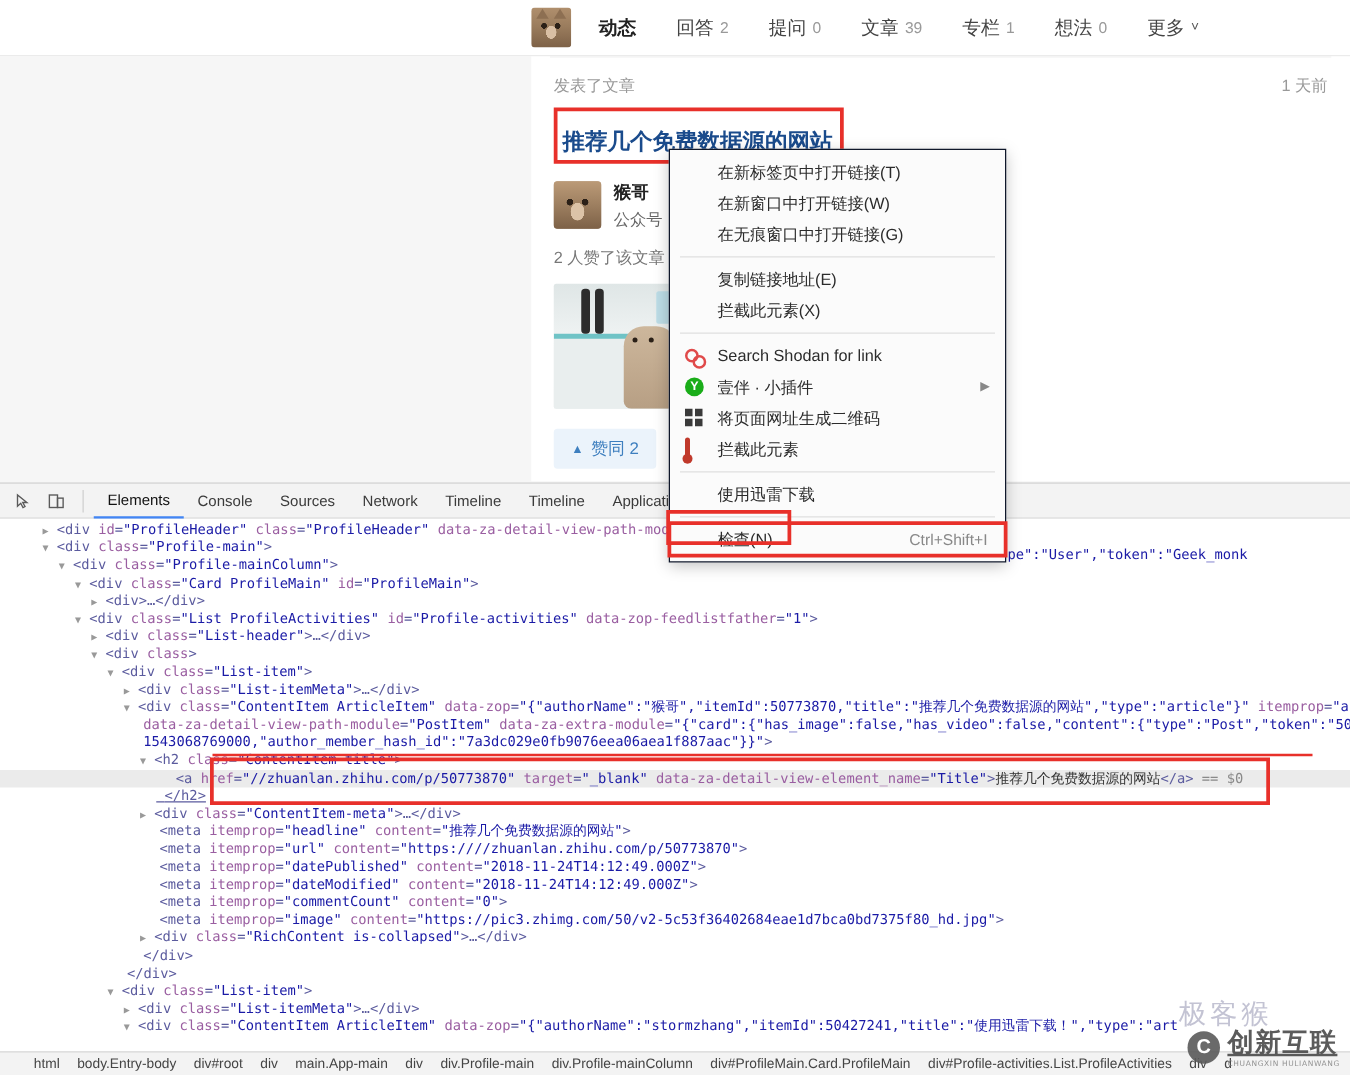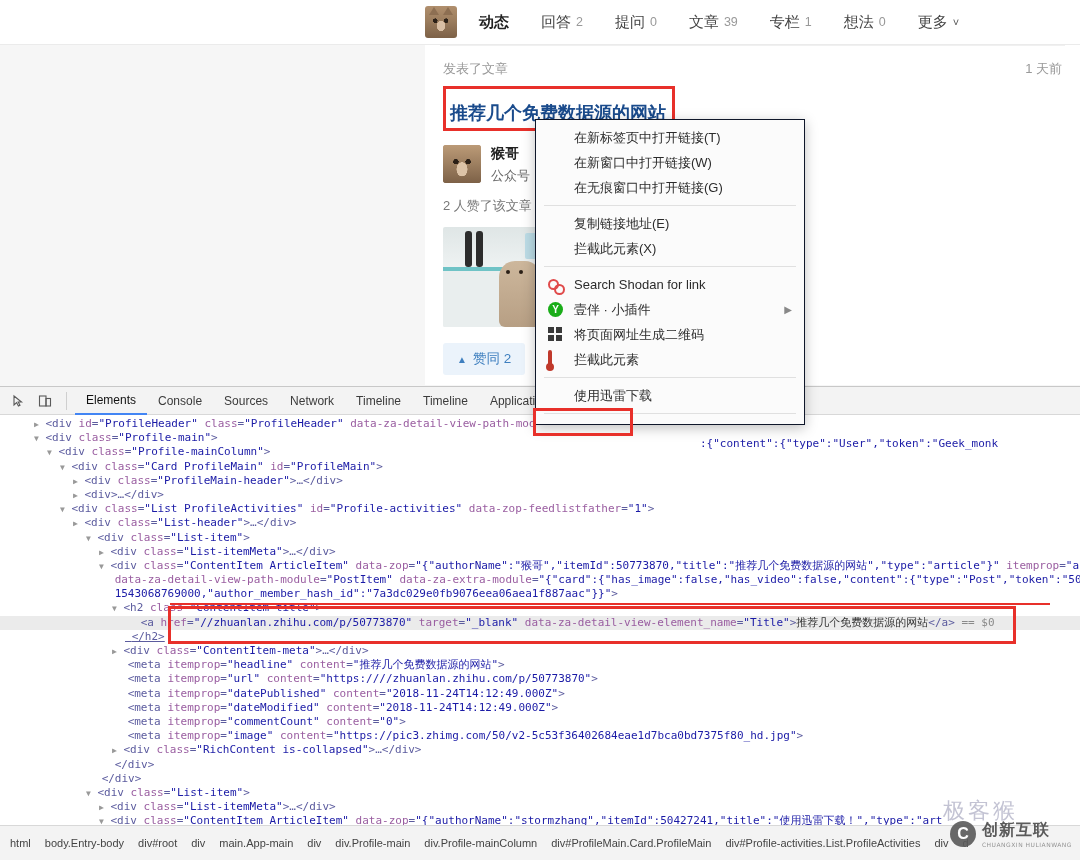--- a/index.html
+++ b/index.html
@@ -171,43 +171,43 @@
   .val { color: #1a1aa6; }
   .txt { color: #333; }
   .cjk { font-family: "DejaVu Sans","Liberation Sans",sans-serif; }
   .sel-line { background: #ebebeb; }
   .dollar0 { color: #8a8a8a; }
 
   .dom-hl-1 { position:absolute; left: 168px; top: 606px; width: 848px; height: 38px; border: 3px solid #e8302a; pointer-events:none; z-index:40;}
   .dom-hl-underline { position:absolute; left: 170px; top: 603px; width: 880px; height: 2px; background:#e8302a; z-index:41;}
 
   .crumbs {
-    position: absolute; bottom: 0; left: 0; width: 1080px; height: 35px;
+    position: absolute; bottom: 0; left: 0; width: 1080px; height: 19px;
     background: #f3f3f3; border-top: 1px solid #d8d8d8;
-    display: flex; align-items: center; padding-left: 3px;
+    display: flex; align-items: center; padding-left: 20px;
     font-family: "Liberation Sans", sans-serif; font-size: 11px; color: #444;
     overflow: hidden; white-space: nowrap;
   }
   .crumb { padding: 0 7px; cursor: pointer; }
 
   
   .wm1 {
     position: absolute; right: 62px; top: 796px; font-size: 22px; color: #b9b9cc;
     font-family: "DejaVu Serif", serif; letter-spacing: 3px; opacity: .85; z-index: 60;
   }
   .wm2 {
     position: absolute; right: 8px; top: 820px; display: flex; align-items: center; z-index: 60; opacity: .9;
   }
   .wm2 .wmc {
     width: 26px; height: 26px; border-radius: 50%; background: #5a5a5a; color:#fff;
     display:flex; align-items:center; justify-content:center; font-size:16px; font-weight:bold;
     font-family:"Liberation Sans",sans-serif;
   }
   .wm2 .wmt { margin-left: 6px; font-family:"DejaVu Sans",sans-serif; }
-  .wm2 .wmt b { display:block; font-size: 16px; color:#4a4a4a; letter-spacing:1px; }
+  .wm2 .wmt b { display:block; font-size: 21px; color:#4a4a4a; letter-spacing:1px;text-decoration:underline; }
   .wm2 .wmt s { display:block; font-size: 6px; color:#8a8a8a; text-decoration:none; letter-spacing:.5px; }
 </style>
 </head>
 <body>
 
 <div id="app">
 
   <div class="topbar">
     <div class="topbar-inner">
       <div class="avatar-sm">
@@ -332,20 +332,24 @@
       </div>
       <div class="ctx-item">
         <span class="ctx-ico"><span class="ico-block"></span></span>
         <span>拦截此元素</span>
       </div>
       <div class="ctx-sep"></div>
       <div class="ctx-item">
         <span>使用迅雷下载</span>
       </div>
       <div class="ctx-sep"></div>
+      <div class="ctx-item highlighted">
+        <span>检查(N)</span>
+        <span class="ctx-shortcut">Ctrl+Shift+I</span>
+      </div>
     </div>
 
   <div class="devtools">
     <div class="dt-toolbar">
       <div class="dt-tool-btn">
         <svg width="14" height="14" viewBox="0 0 14 14">
             <path d="M2 2 L2 11 L4.6 8.6 L6.4 12 L8 11.2 L6.2 8 L9.5 8 Z" fill="none" stroke="#5a5a5a" stroke-width="1.1"></path>
           </svg>
       </div>
       <div class="dt-tool-btn">
@@ -365,24 +369,24 @@
           <div class="dt-tab">Application</div>
           <div class="dt-tab">Security</div>
         </div>
     </div>
 
     <div class="dom-panel" id="domPanel">
         <div class="dom-line" style="padding-left: 34px;"><span class="tri">▶</span> <span class="tag">&lt;div </span><span class="attr">id</span>=<span class="val">"ProfileHeader"</span> <span class="attr">class</span>=<span class="val">"ProfileHeader"</span> <span class="attr">data-za-detail-view-path-mod</span></div>
         <div class="dom-line" style="padding-left: 34px;"><span class="tri">▼</span> <span class="tag">&lt;div </span><span class="attr">class</span>=<span class="val">"Profile-main"</span><span class="tag">&gt;</span></div>
         <div class="dom-line" style="padding-left: 47px;"><span class="tri">▼</span> <span class="tag">&lt;div </span><span class="attr">class</span>=<span class="val">"Profile-mainColumn"</span><span class="tag">&gt;</span></div>
         <div class="dom-line" style="padding-left: 60px;"><span class="tri">▼</span> <span class="tag">&lt;div </span><span class="attr">class</span>=<span class="val">"Card ProfileMain"</span> <span class="attr">id</span>=<span class="val">"ProfileMain"</span><span class="tag">&gt;</span></div>
-        <div class="dom-line" style="padding-left: 73px;"><span class="tri">▶</span> <span class="tag">&lt;div </span><span class="attr">class</span>=<span class="val">"ProfileMain-header"</span><span class="tag">&gt;…&lt;/div&gt;</span></div>
         <div class="dom-line" style="padding-left: 73px;"><span class="tri">▶</span> <span class="tag">&lt;div&gt;…&lt;/div&gt;</span></div>
         <div class="dom-line" style="padding-left: 60px;"><span class="tri">▼</span> <span class="tag">&lt;div </span><span class="attr">class</span>=<span class="val">"List ProfileActivities"</span> <span class="attr">id</span>=<span class="val">"Profile-activities"</span> <span class="attr">data-zop-feedlistfather</span>=<span class="val">"1"</span><span class="tag">&gt;</span></div>
         <div class="dom-line" style="padding-left: 73px;"><span class="tri">▶</span> <span class="tag">&lt;div </span><span class="attr">class</span>=<span class="val">"List-header"</span><span class="tag">&gt;…&lt;/div&gt;</span></div>
+        <div class="dom-line" style="padding-left: 73px;"><span class="tri">▼</span> <span class="tag">&lt;div </span><span class="attr">class</span>&gt;</div>
         <div class="dom-line" style="padding-left: 86px;"><span class="tri">▼</span> <span class="tag">&lt;div </span><span class="attr">class</span>=<span class="val">"List-item"</span><span class="tag">&gt;</span></div>
         <div class="dom-line" style="padding-left: 99px;"><span class="tri">▶</span> <span class="tag">&lt;div </span><span class="attr">class</span>=<span class="val">"List-itemMeta"</span><span class="tag">&gt;…&lt;/div&gt;</span></div>
         <div class="dom-line" style="padding-left: 99px;"><span class="tri">▼</span> <span class="tag">&lt;div </span><span class="attr">class</span>=<span class="val">"ContentItem ArticleItem"</span> <span class="attr">data-zop</span>=<span class="val">"{"authorName":"<span class="cjk">猴哥</span>","itemId":50773870,"title":"<span class="cjk">推荐几个免费数据源的网站</span>","type":"article"}"</span> <span class="attr">itemprop</span>=<span class="val">"art</span></div>
         <div class="dom-line" style="padding-left: 99px;"><span style="display:inline-block;width:9px"></span> <span class="attr">data-za-detail-view-path-module</span>=<span class="val">"PostItem"</span> <span class="attr">data-za-extra-module</span>=<span class="val">"{"card":{"has_image":false,"has_video":false,"content":{"type":"Post","token":"50773870"</span></div>
         <div class="dom-line" style="padding-left: 99px;"><span style="display:inline-block;width:9px"></span> <span class="val">1543068769000,"author_member_hash_id":"7a3dc029e0fb9076eea06aea1f887aac"}}"</span><span class="tag">&gt;</span></div>
         <div class="dom-line" style="padding-left: 112px;"><span class="tri">▼</span> <span class="tag">&lt;h2 </span><span class="attr">class</span>=<span class="val">"ContentItem-title"</span><span class="tag">&gt;</span></div>
         <div class="dom-line sel-line" style="padding-left: 125px;"><span style="display:inline-block;width:9px"></span> <span class="tag">&lt;a </span><span class="attr">href</span>=<span class="val">"//zhuanlan.zhihu.com/p/50773870"</span> <span class="attr">target</span>=<span class="val">"_blank"</span> <span class="attr">data-za-detail-view-element_name</span>=<span class="val">"Title"</span><span class="tag">&gt;</span><span class="txt cjk">推荐几个免费数据源的网站</span><span class="tag">&lt;/a&gt;</span> <span class="dollar0">== $0</span></div>
         <div class="dom-line" style="padding-left: 116px; text-decoration: underline;"><span style="display:inline-block;width:9px"></span> <span class="tag">&lt;/h2&gt;</span></div>
         <div class="dom-line" style="padding-left: 112px;"><span class="tri">▶</span> <span class="tag">&lt;div </span><span class="attr">class</span>=<span class="val">"ContentItem-meta"</span><span class="tag">&gt;…&lt;/div&gt;</span></div>
         <div class="dom-line" style="padding-left: 112px;"><span style="display:inline-block;width:9px"></span> <span class="tag">&lt;meta </span><span class="attr">itemprop</span>=<span class="val">"headline"</span> <span class="attr">content</span>=<span class="val">"<span class="cjk">推荐几个免费数据源的网站</span>"</span><span class="tag">&gt;</span></div>

